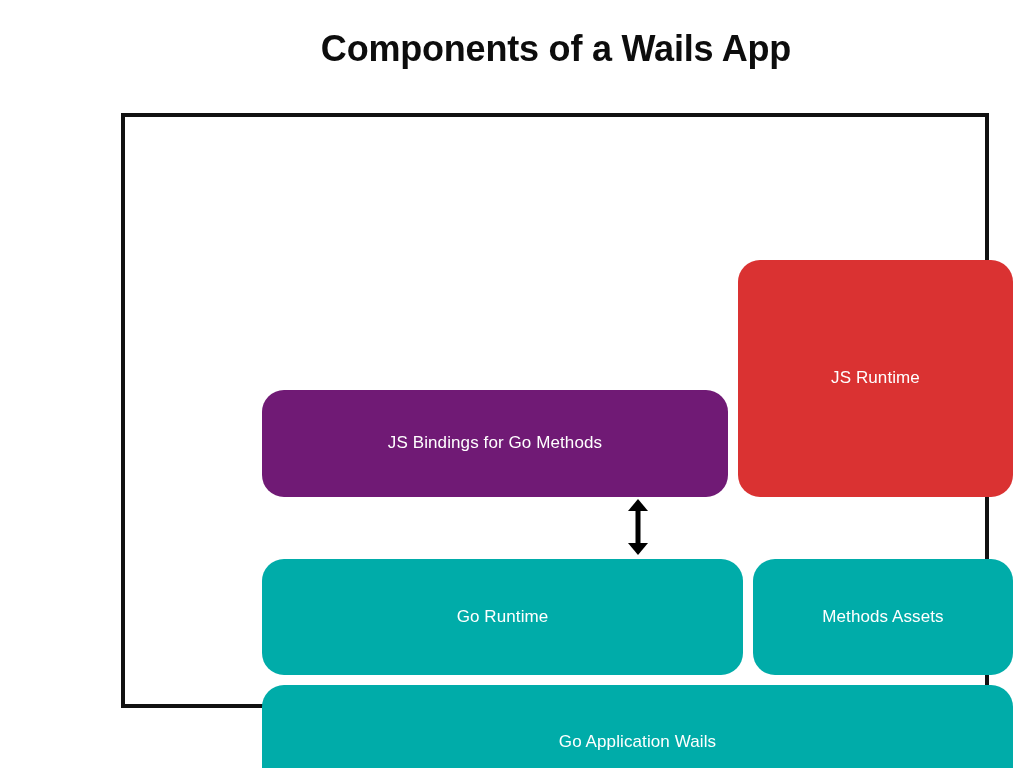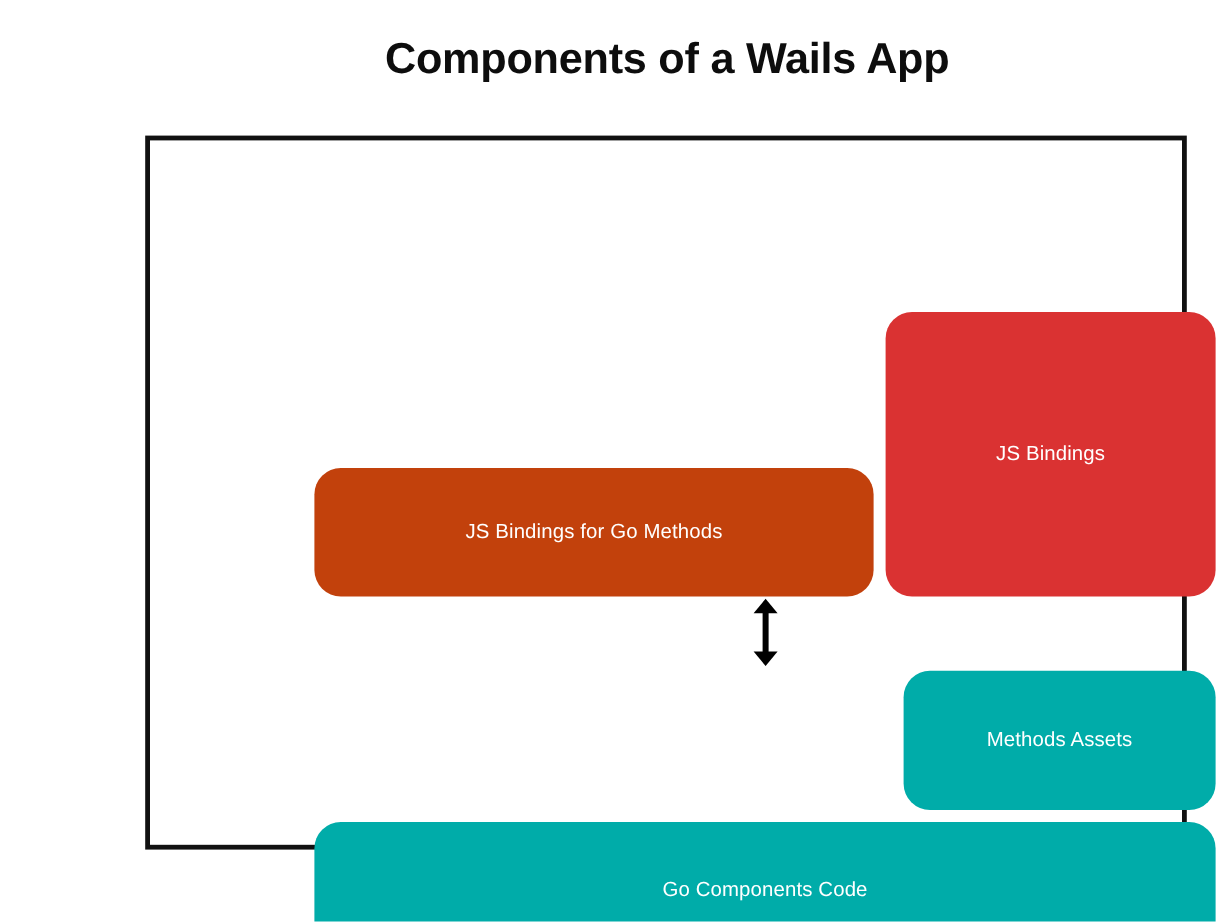--- a/index.html
+++ b/index.html
@@ -125,41 +125,44 @@
 </head>
 <body>
 
 <div id="diagram-canvas">
 
   <div id="diagram-title">Components of a Wails App</div>
 
   <div id="outer-frame">
 
 
-    <div class="node-box" id="box-js-bindings" style="background:#c2410c">
+    <div class="node-box" id="box-js-bindings" style="background:#701a75">
       <span class="node-label">JS Bindings for Go Methods</span>
     </div>
 
     <div class="node-box" id="box-js-runtime" style="background:#DA3232">
-      <span class="node-label">JS Bindings</span>
+      <span class="node-label">JS Runtime</span>
     </div>
 
     <div id="bidirectional-arrow">
       <svg width="24" height="60" viewBox="0 0 24 60" xmlns="http://www.w3.org/2000/svg">
         <g fill="#000000" stroke="none">
           <rect x="9.5" y="8" width="5" height="44"></rect>
           <polygon points="12,2 22,14 2,14"></polygon>
           <polygon points="12,58 22,46 2,46"></polygon>
         </g>
       </svg>
     </div>
 
+    <div class="node-box" id="box-go-runtime" style="background:#00ACA9">
+      <span class="node-label">Go Runtime</span>
+    </div>
 
     <div class="node-box" id="box-frontend-assets" style="background:#00ACA9">
       <span class="node-label">Methods Assets</span>
     </div>
 
     <div class="node-box" id="box-go-app-code" style="background:#00ACA9">
-      <span class="node-label">Go Components Code</span>
+      <span class="node-label">Go Application Wails</span>
     </div>
 
   </div>
 </div>
 
 </body></html>

